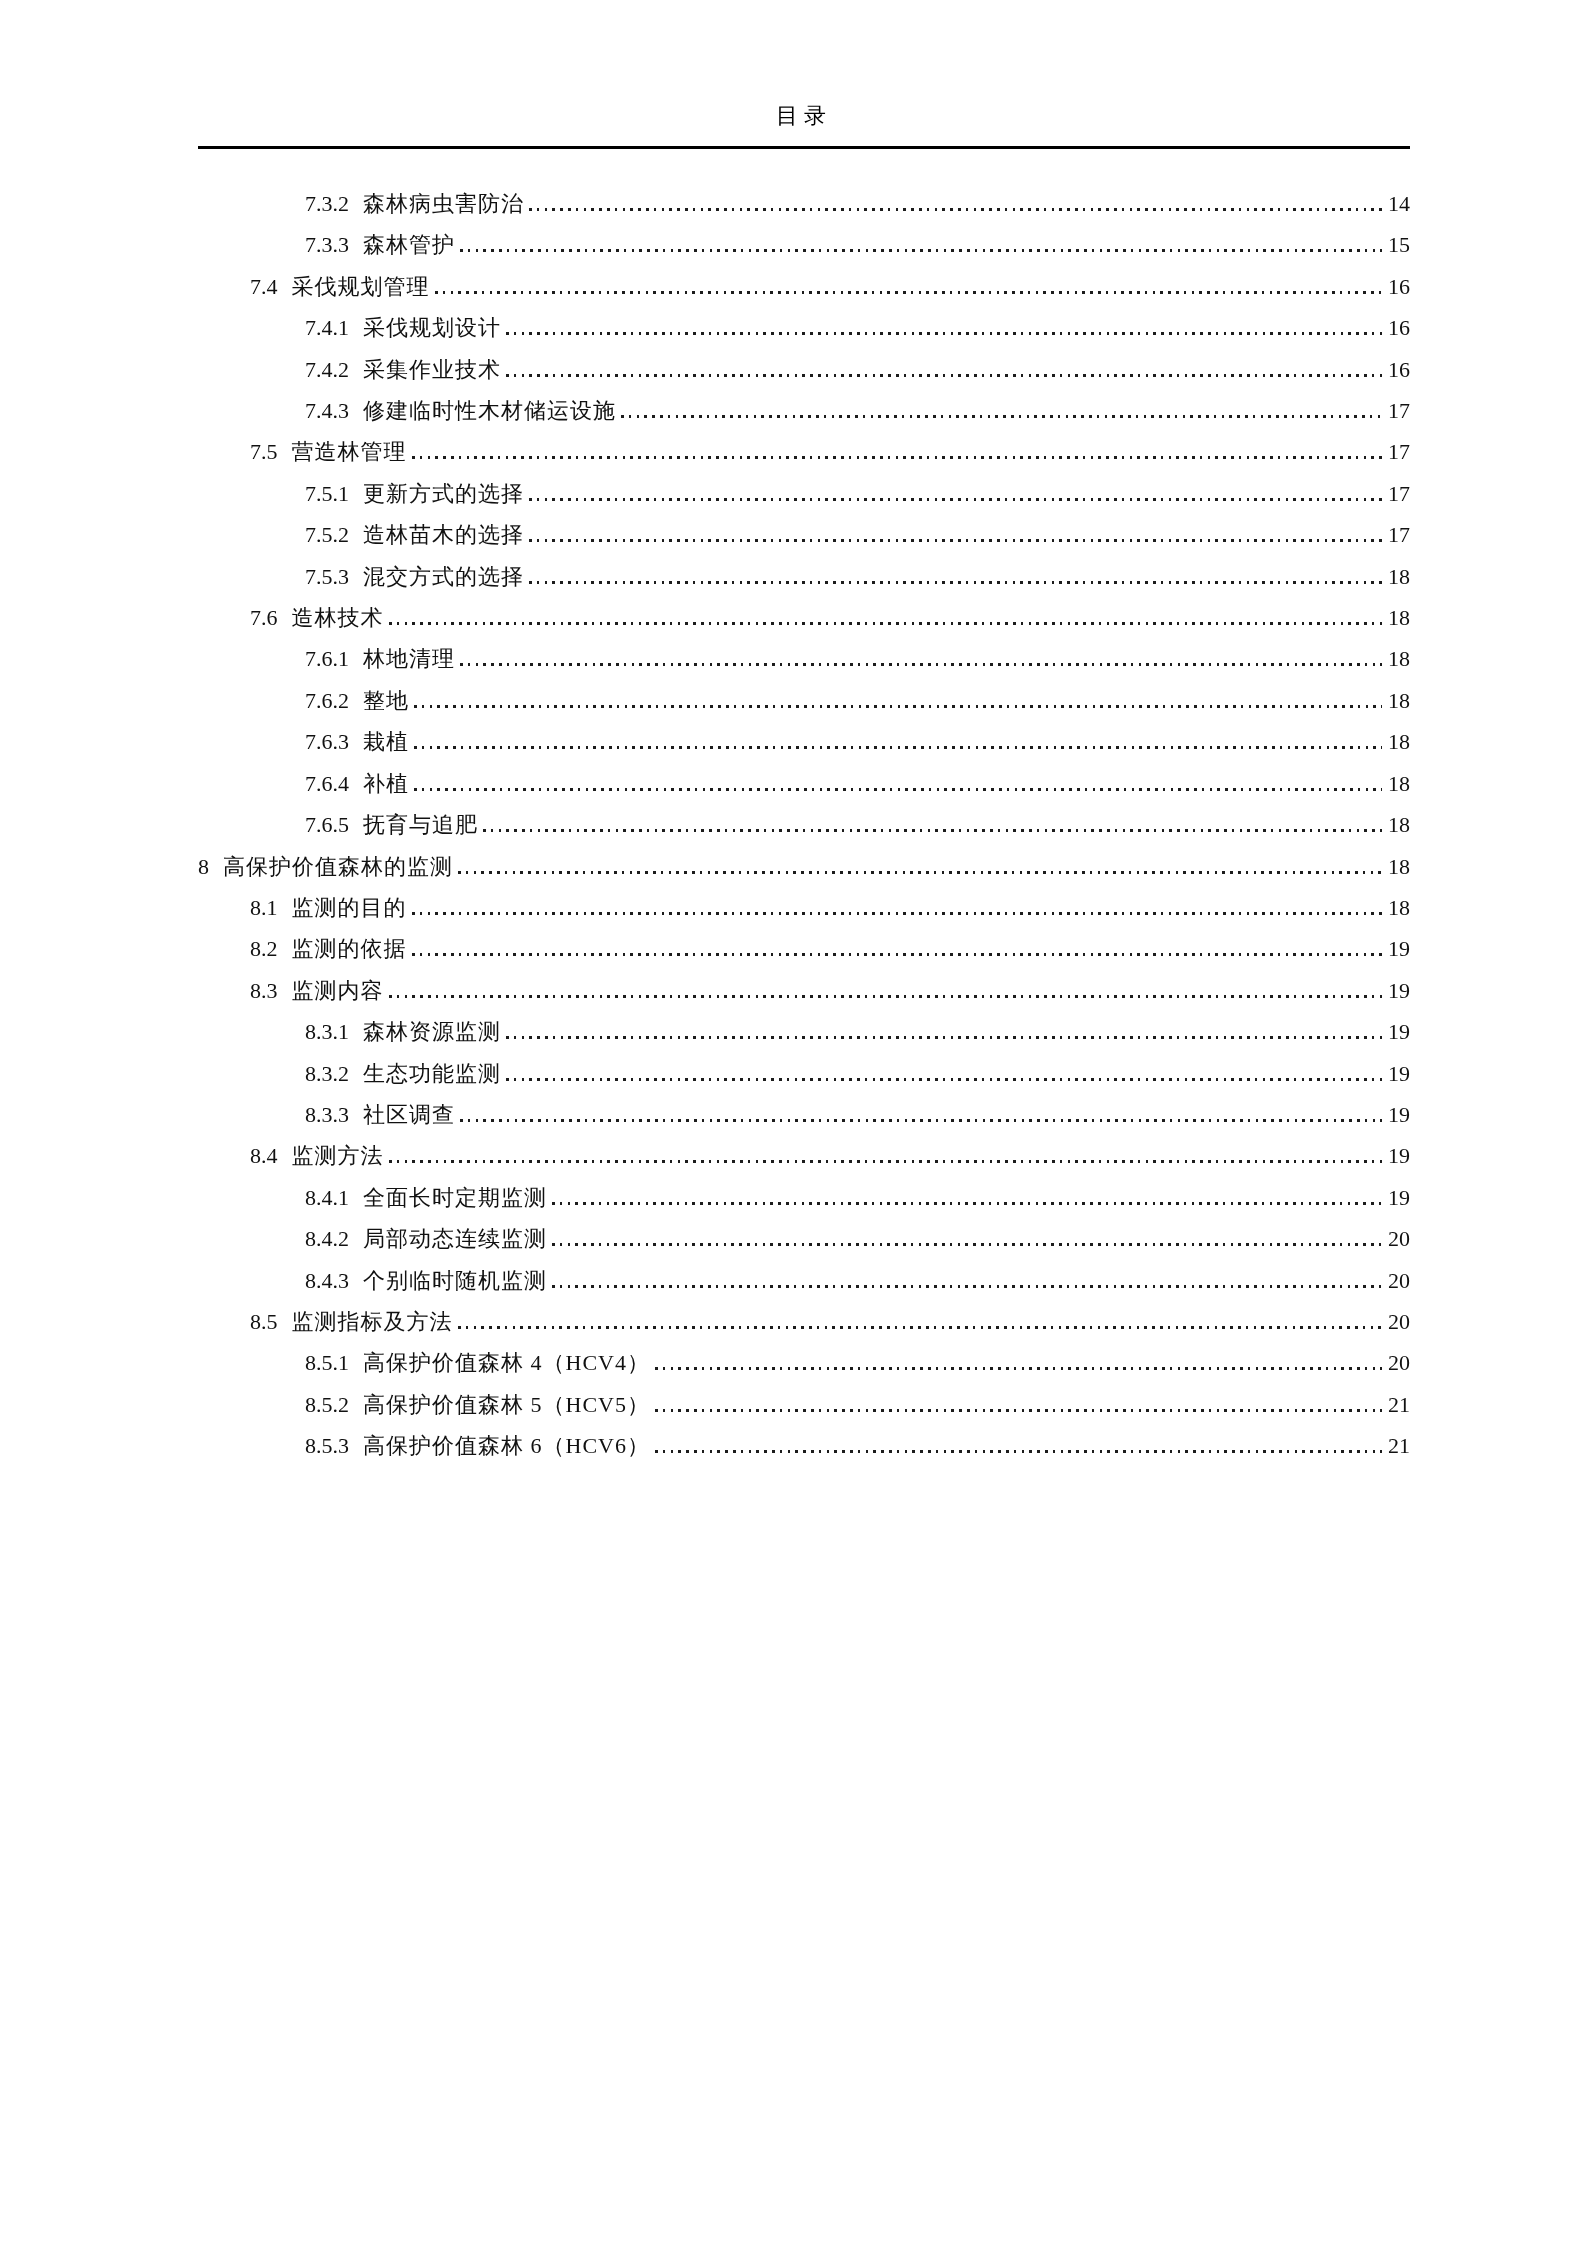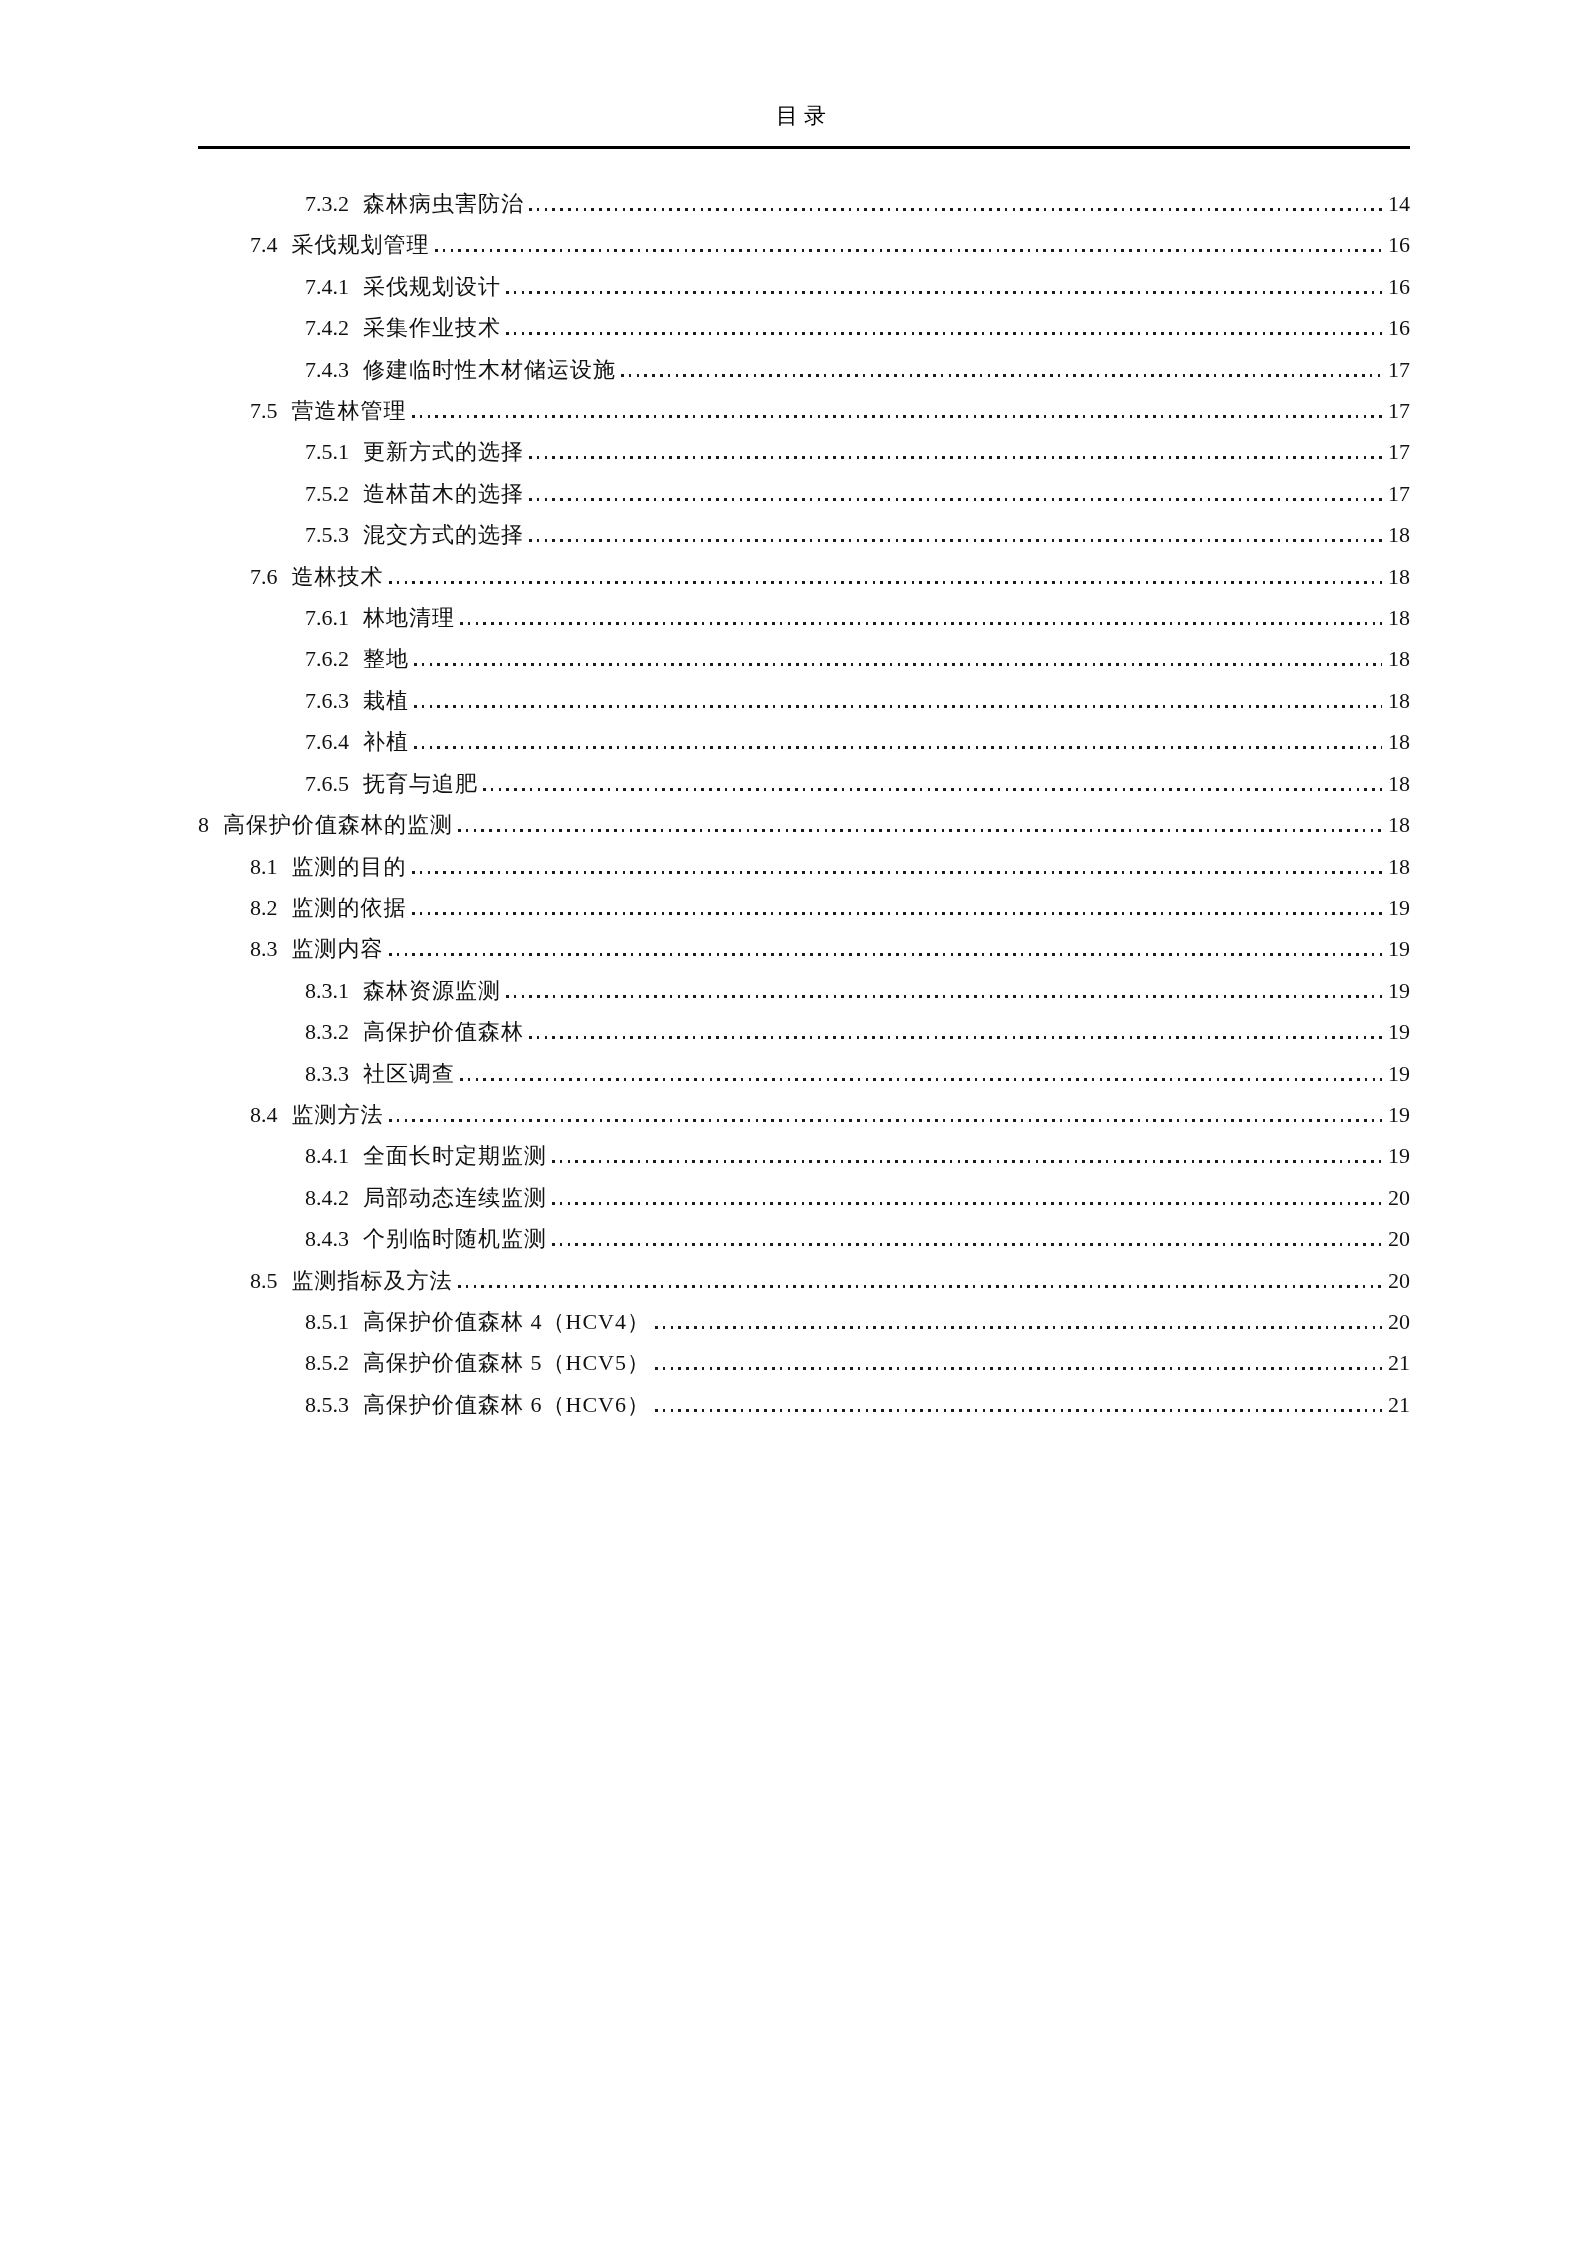--- a/index.html
+++ b/index.html
@@ -69,20 +69,26 @@
   <div class="hdr-rule"></div>
 
   <div class="toc">
     <div class="toc-row lvl2">
       <span class="toc-num">7.3.2</span>
       <span class="toc-title">森林病虫害防治</span>
       <span class="leader"></span>
       <span class="toc-page">14</span>
     </div>
 
+    <div class="toc-row lvl2">
+      <span class="toc-num">7.3.3</span>
+      <span class="toc-title">森林管护</span>
+      <span class="leader"></span>
+      <span class="toc-page">15</span>
+    </div>
 
     <div class="toc-row lvl1">
       <span class="toc-num">7.4</span>
       <span class="toc-title">采伐规划管理</span>
       <span class="leader"></span>
       <span class="toc-page">16</span>
     </div>
 
     <div class="toc-row lvl2">
       <span class="toc-num">7.4.1</span>
@@ -205,21 +211,21 @@
 
     <div class="toc-row lvl2">
       <span class="toc-num">8.3.1</span>
       <span class="toc-title">森林资源监测</span>
       <span class="leader"></span>
       <span class="toc-page">19</span>
     </div>
 
     <div class="toc-row lvl2">
       <span class="toc-num">8.3.2</span>
-      <span class="toc-title">高保护价值森林</span>
+      <span class="toc-title">生态功能监测</span>
       <span class="leader"></span>
       <span class="toc-page">19</span>
     </div>
 
     <div class="toc-row lvl2">
       <span class="toc-num">8.3.3</span>
       <span class="toc-title">社区调查</span>
       <span class="leader"></span>
       <span class="toc-page">19</span>
     </div>

